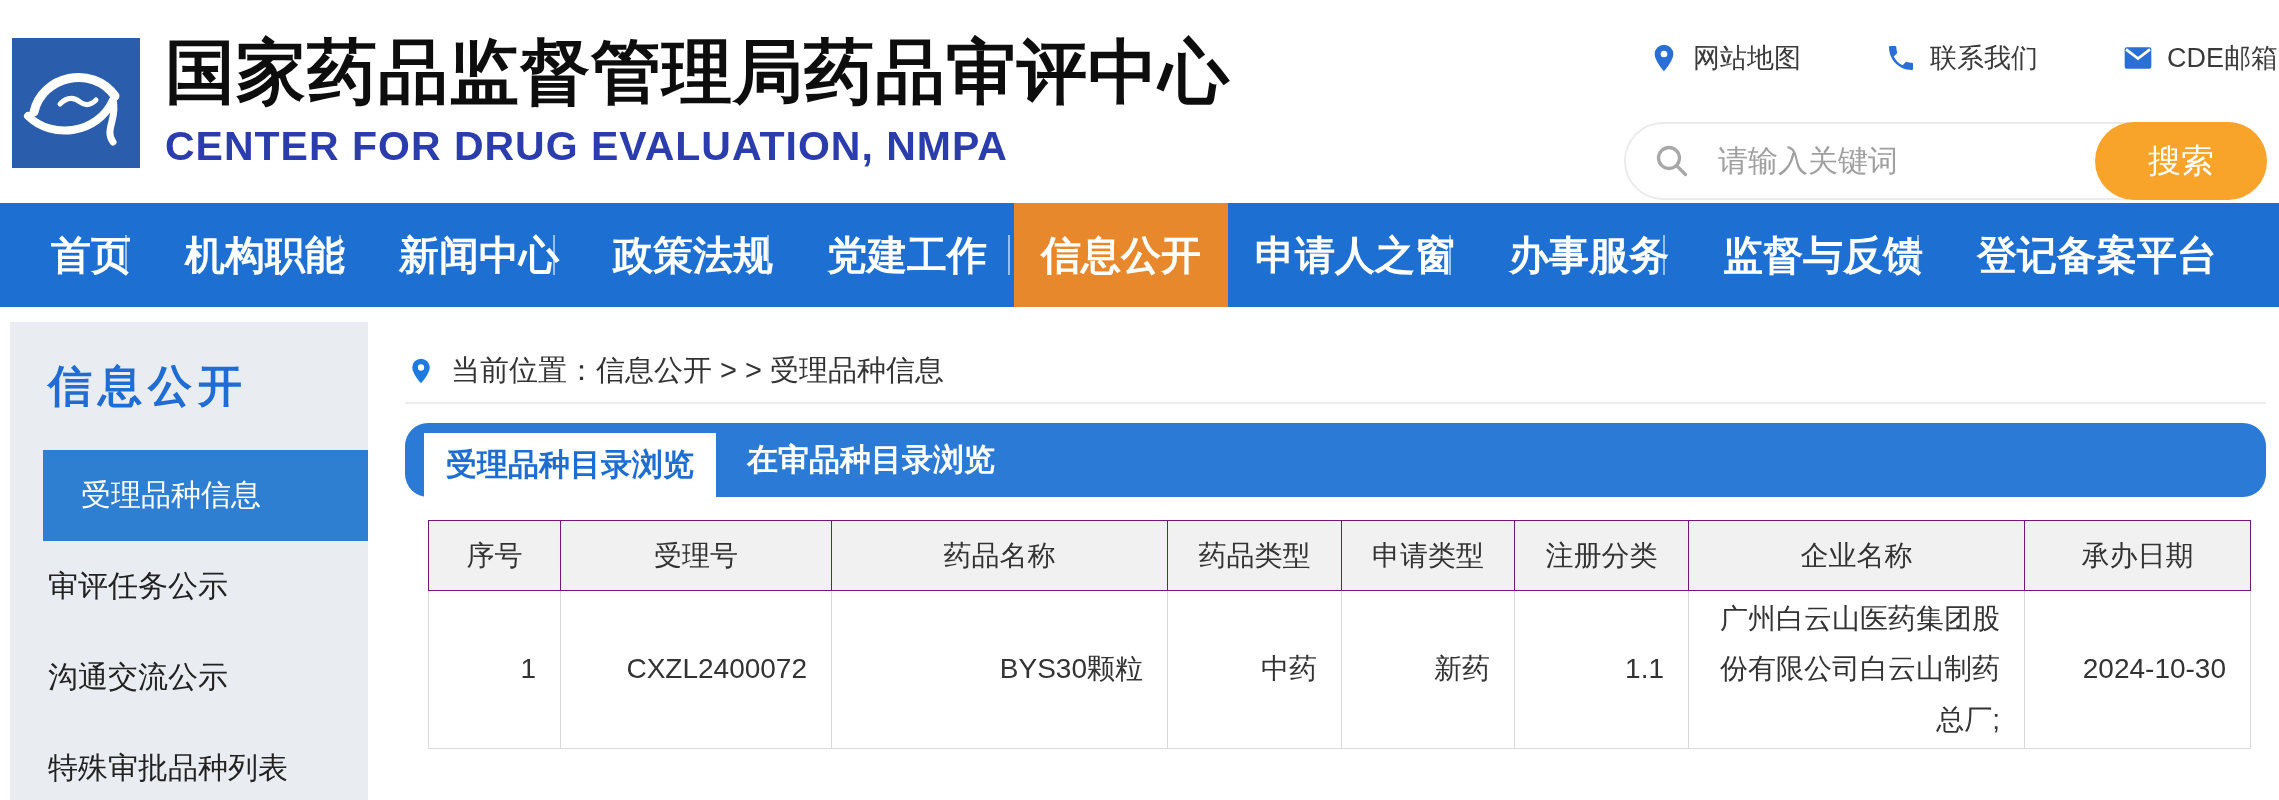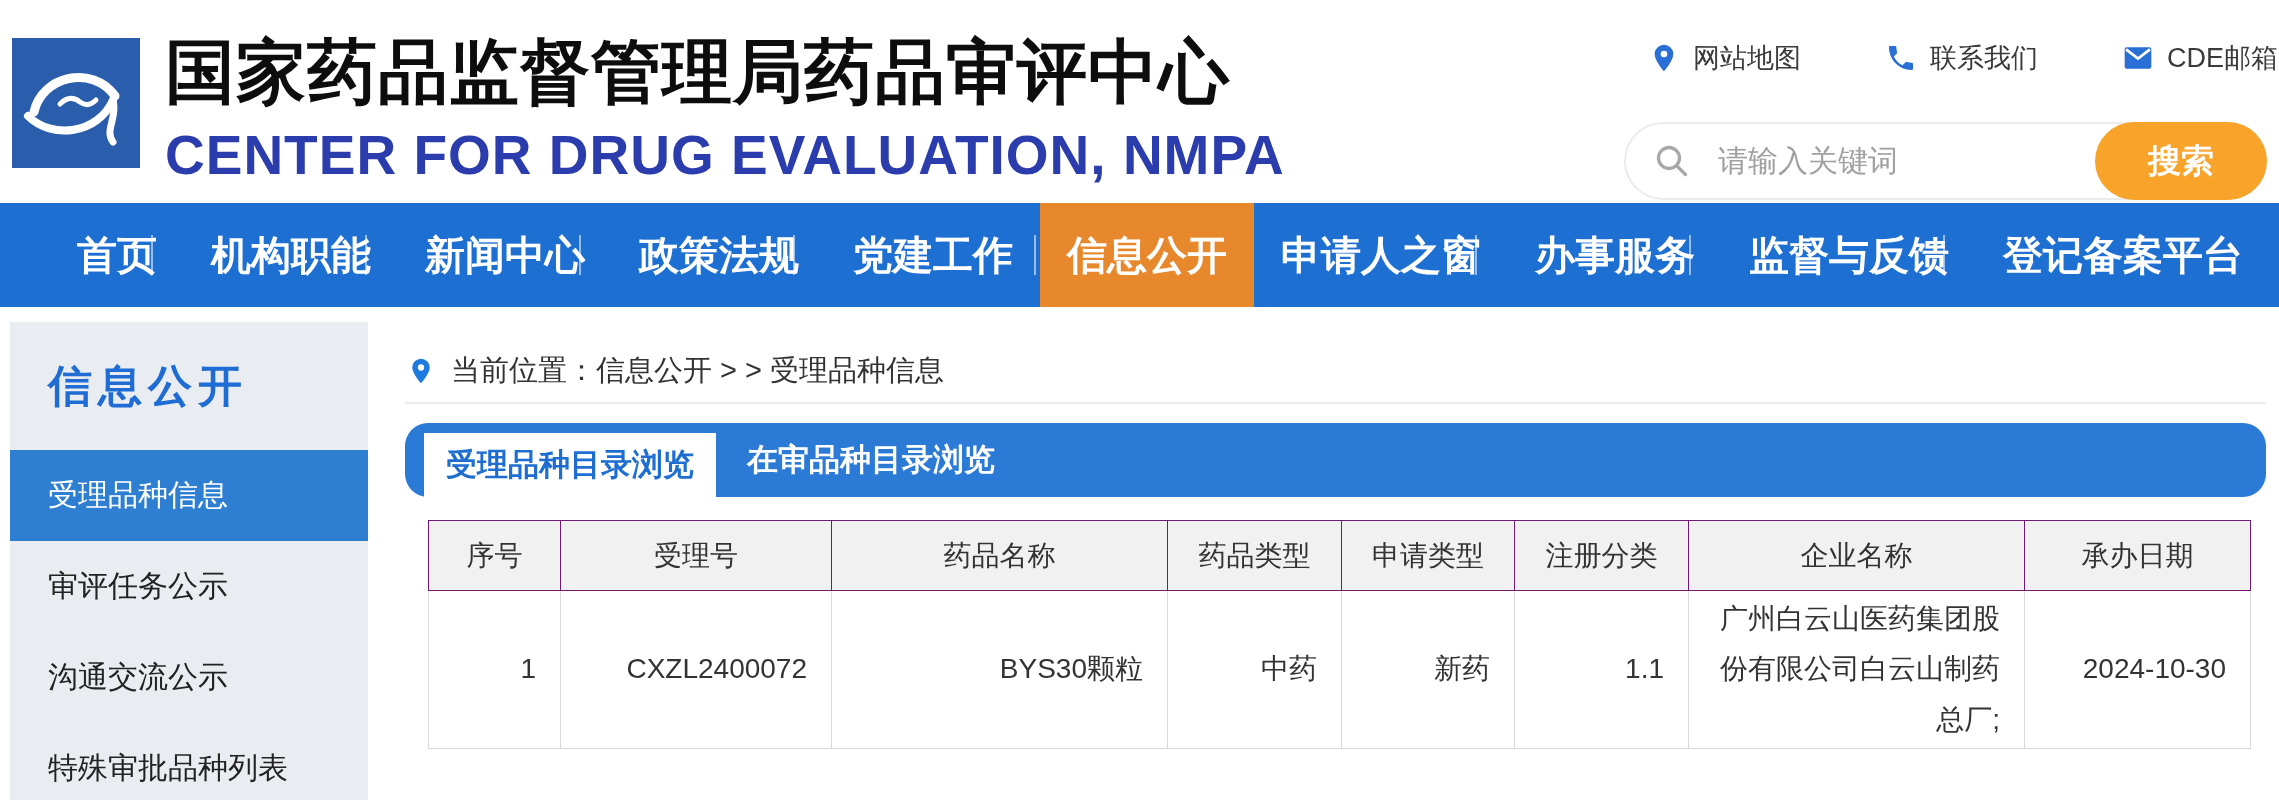--- a/index.html
+++ b/index.html
@@ -5,63 +5,63 @@
   * { margin:0; padding:0; box-sizing:border-box; }
   html,body { width:2279px; height:800px; }
   body {
     position:relative; background:#ffffff; overflow:hidden;
     font-family:"Liberation Sans","DejaVu Sans",sans-serif;
   }
   
   .logo { position:absolute; left:12px; top:38px; width:128px; height:130px; }
   .title-block { position:absolute; left:165px; top:34px; }
   .title-cn { font-size:70px; font-weight:bold; color:#0d0d0d; letter-spacing:1px; line-height:1.1; white-space:nowrap; }
-  .title-en { font-size:55px; font-weight:bold; color:#2b3cad; letter-spacing:1px; margin-top:12px; white-space:nowrap; }
+  .title-en { font-size:41px; font-weight:bold; color:#2b3cad; letter-spacing:1px; margin-top:12px; white-space:nowrap; }
   .quick-links { position:absolute; left:1648px; top:40px; height:54px; display:flex; align-items:flex-start; gap:84px; }
   .quick-link { display:flex; align-items:center; gap:13px; cursor:pointer; }
   .quick-link svg { width:32px; height:32px; }
   .quick-link .ql-label { font-size:27px; color:#3a3a3a; white-space:nowrap; }
   .search-wrap { position:absolute; left:1624px; top:122px; width:643px; height:78px; }
   .search-input {
     position:absolute; left:0; top:0; width:100%; height:100%;
     border:2px solid #ebebeb; border-radius:40px; background:#fff;
     padding:0 190px 0 92px; font-size:30px; color:#333; outline:none;
     font-family:Liberation Serif, serif;
   }
   .search-input::placeholder { color:#a0a0a0; }
   .search-icon { position:absolute; left:30px; top:21px; width:36px; height:36px; pointer-events:none; }
   .search-btn {
     position:absolute; right:0; top:0; width:172px; height:78px; border:none;
-    border-radius:40px; background:#f8a42a; color:#fff; font-size:33px; font-weight:bold;
+    border-radius:40px; background:#f8a42a; color:#fff; font-size:33px; font-weight:normal;
     cursor:pointer; font-family:"Liberation Sans","DejaVu Sans",sans-serif;
   }
   
   .nav {
     position:absolute; left:0; top:203px; width:2279px; height:104px;
-    background:#1e6fd2; display:flex; justify-content:space-between;
-    align-items:stretch; padding:0 50px;
+    background:#1e6fd2; display:flex; justify-content:flex-end;
+    align-items:stretch; padding:0 35px;
   }
   .nav-item {
     position:relative; display:flex; align-items:center; padding:0 27px;
     color:#fff; font-size:40px; font-weight:bold; white-space:nowrap; cursor:pointer;
   }
   .nav-item + .nav-item::before {
     content:""; position:absolute; left:-33px; top:32px; width:2px; height:40px;
     background:rgba(255,255,255,.55);
   }
   .nav-item.active { background:#e8882d; }
   .nav-item.active::before { left:-6px; }
   .nav-item.active + .nav-item::before { display:none; }
   
   .sidebar { position:absolute; left:10px; top:322px; width:358px; height:478px; background:#e9ecf1; }
   .sidebar-title { height:128px; display:flex; align-items:center; padding-left:38px;
     font-size:44px; font-weight:bold; color:#1e6cd4; letter-spacing:6px; }
   .side-item { height:91px; display:flex; align-items:center; padding-left:38px;
     font-size:30px; color:#222; cursor:pointer; white-space:nowrap; }
-  .side-item.active { background:#2e7fd2; color:#fff; }
+  .side-item.active { background:#2e7fd2; color:#fff;margin-left:33px; }
   
   .breadcrumb { position:absolute; left:407px; top:343px; height:56px; display:flex; align-items:center; gap:16px; }
   .breadcrumb svg { width:28px; height:36px; }
   .breadcrumb-label { font-size:29px; color:#333; }
   .crumb-divider { position:absolute; left:405px; top:402px; width:1861px; height:2px; background:#ececec; }
   .tabbar { position:absolute; left:405px; top:423px; width:1861px; height:74px; background:#2b7ad5; display:flex;border-radius:23px; }
   .tab { width:310px; display:flex; align-items:center; justify-content:center;
     font-size:31px; font-weight:bold; color:#fff; cursor:pointer; white-space:nowrap; }
   .tab.active { width:292px; margin-left:19px; margin-top:10px; height:64px; background:#fff; color:#1e6ed2; }
   table.results { position:absolute; left:428px; top:520px; width:1822px;

